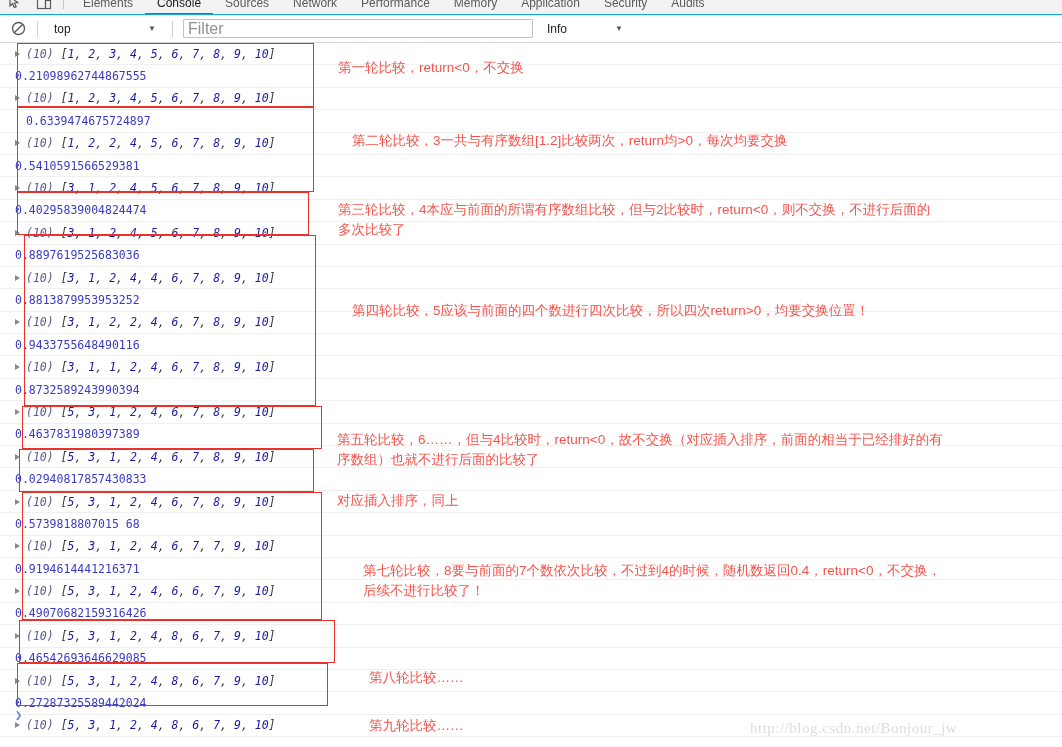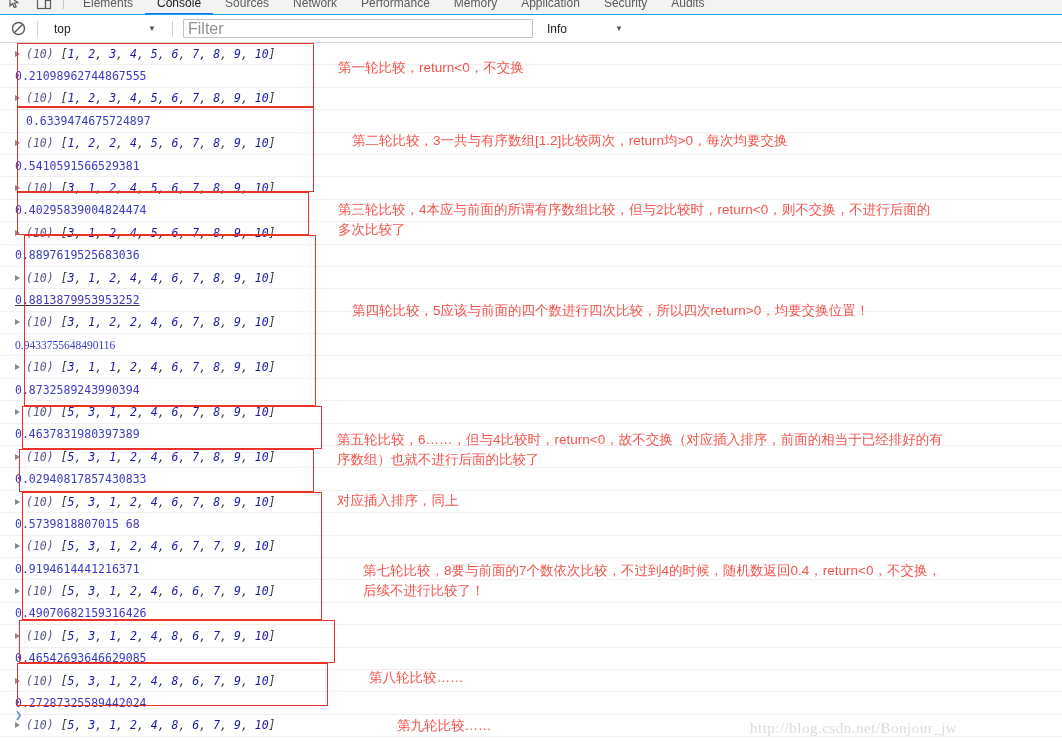--- a/index.html
+++ b/index.html
@@ -196,23 +196,23 @@
       <div class="msg" style="height: 21.4px; padding-left: 15px;"><span class="rnd">0.21098962744867555</span></div>
       <div class="msg" style="height: 21.4px;"><span class="arrow"></span><span class="arr-count">(10) </span><span class="arr-br">[</span><span class="num">1</span><span class="comma">, </span><span class="num">2</span><span class="comma">, </span><span class="num">3</span><span class="comma">, </span><span class="num">4</span><span class="comma">, </span><span class="num">5</span><span class="comma">, </span><span class="num">6</span><span class="comma">, </span><span class="num">7</span><span class="comma">, </span><span class="num">8</span><span class="comma">, </span><span class="num">9</span><span class="comma">, </span><span class="num">10</span><span class="arr-br">]</span></div>
       <div class="msg" style="height: 21.4px; "><span class="rnd">0.6339474675724897</span></div>
       <div class="msg" style="height: 21.4px;"><span class="arrow"></span><span class="arr-count">(10) </span><span class="arr-br">[</span><span class="num">1</span><span class="comma">, </span><span class="num">2</span><span class="comma">, </span><span class="num">2</span><span class="comma">, </span><span class="num">4</span><span class="comma">, </span><span class="num">5</span><span class="comma">, </span><span class="num">6</span><span class="comma">, </span><span class="num">7</span><span class="comma">, </span><span class="num">8</span><span class="comma">, </span><span class="num">9</span><span class="comma">, </span><span class="num">10</span><span class="arr-br">]</span></div>
       <div class="msg" style="height: 21.4px; padding-left: 15px;"><span class="rnd">0.5410591566529381</span></div>
       <div class="msg" style="height: 21.4px;"><span class="arrow"></span><span class="arr-count">(10) </span><span class="arr-br">[</span><span class="num">3</span><span class="comma">, </span><span class="num">1</span><span class="comma">, </span><span class="num">2</span><span class="comma">, </span><span class="num">4</span><span class="comma">, </span><span class="num">5</span><span class="comma">, </span><span class="num">6</span><span class="comma">, </span><span class="num">7</span><span class="comma">, </span><span class="num">8</span><span class="comma">, </span><span class="num">9</span><span class="comma">, </span><span class="num">10</span><span class="arr-br">]</span></div>
       <div class="msg" style="height: 21.4px; padding-left: 15px;"><span class="rnd">0.40295839004824474</span></div>
       <div class="msg" style="height: 21.4px;"><span class="arrow"></span><span class="arr-count">(10) </span><span class="arr-br">[</span><span class="num">3</span><span class="comma">, </span><span class="num">1</span><span class="comma">, </span><span class="num">2</span><span class="comma">, </span><span class="num">4</span><span class="comma">, </span><span class="num">5</span><span class="comma">, </span><span class="num">6</span><span class="comma">, </span><span class="num">7</span><span class="comma">, </span><span class="num">8</span><span class="comma">, </span><span class="num">9</span><span class="comma">, </span><span class="num">10</span><span class="arr-br">]</span></div>
       <div class="msg" style="height: 21.4px; padding-left: 15px;"><span class="rnd">0.8897619525683036</span></div>
       <div class="msg" style="height: 21.4px;"><span class="arrow"></span><span class="arr-count">(10) </span><span class="arr-br">[</span><span class="num">3</span><span class="comma">, </span><span class="num">1</span><span class="comma">, </span><span class="num">2</span><span class="comma">, </span><span class="num">4</span><span class="comma">, </span><span class="num">4</span><span class="comma">, </span><span class="num">6</span><span class="comma">, </span><span class="num">7</span><span class="comma">, </span><span class="num">8</span><span class="comma">, </span><span class="num">9</span><span class="comma">, </span><span class="num">10</span><span class="arr-br">]</span></div>
-      <div class="msg" style="height: 21.4px; padding-left: 15px; text-decoration: underline;"><span class="rnd">0.8813879953953252</span></div>
+      <div class="msg" style="height: 21.4px; padding-left: 15px;"><span class="rnd">0.8813879953953252</span></div>
       <div class="msg" style="height: 21.4px;"><span class="arrow"></span><span class="arr-count">(10) </span><span class="arr-br">[</span><span class="num">3</span><span class="comma">, </span><span class="num">1</span><span class="comma">, </span><span class="num">2</span><span class="comma">, </span><span class="num">2</span><span class="comma">, </span><span class="num">4</span><span class="comma">, </span><span class="num">6</span><span class="comma">, </span><span class="num">7</span><span class="comma">, </span><span class="num">8</span><span class="comma">, </span><span class="num">9</span><span class="comma">, </span><span class="num">10</span><span class="arr-br">]</span></div>
-      <div class="msg" style="height: 21.4px; padding-left: 15px; font-family: Liberation Serif, serif;"><span class="rnd">0.9433755648490116</span></div>
+      <div class="msg" style="height: 21.4px; padding-left: 15px;"><span class="rnd">0.9433755648490116</span></div>
       <div class="msg" style="height: 21.4px;"><span class="arrow"></span><span class="arr-count">(10) </span><span class="arr-br">[</span><span class="num">3</span><span class="comma">, </span><span class="num">1</span><span class="comma">, </span><span class="num">1</span><span class="comma">, </span><span class="num">2</span><span class="comma">, </span><span class="num">4</span><span class="comma">, </span><span class="num">6</span><span class="comma">, </span><span class="num">7</span><span class="comma">, </span><span class="num">8</span><span class="comma">, </span><span class="num">9</span><span class="comma">, </span><span class="num">10</span><span class="arr-br">]</span></div>
       <div class="msg" style="height: 21.4px; padding-left: 15px;"><span class="rnd">0.8732589243990394</span></div>
       <div class="msg" style="height: 21.4px;"><span class="arrow"></span><span class="arr-count">(10) </span><span class="arr-br">[</span><span class="num">5</span><span class="comma">, </span><span class="num">3</span><span class="comma">, </span><span class="num">1</span><span class="comma">, </span><span class="num">2</span><span class="comma">, </span><span class="num">4</span><span class="comma">, </span><span class="num">6</span><span class="comma">, </span><span class="num">7</span><span class="comma">, </span><span class="num">8</span><span class="comma">, </span><span class="num">9</span><span class="comma">, </span><span class="num">10</span><span class="arr-br">]</span></div>
       <div class="msg" style="height: 21.4px; padding-left: 15px;"><span class="rnd">0.4637831980397389</span></div>
       <div class="msg" style="height: 21.4px;"><span class="arrow"></span><span class="arr-count">(10) </span><span class="arr-br">[</span><span class="num">5</span><span class="comma">, </span><span class="num">3</span><span class="comma">, </span><span class="num">1</span><span class="comma">, </span><span class="num">2</span><span class="comma">, </span><span class="num">4</span><span class="comma">, </span><span class="num">6</span><span class="comma">, </span><span class="num">7</span><span class="comma">, </span><span class="num">8</span><span class="comma">, </span><span class="num">9</span><span class="comma">, </span><span class="num">10</span><span class="arr-br">]</span></div>
       <div class="msg" style="height: 21.4px; padding-left: 15px;"><span class="rnd">0.02940817857430833</span></div>
       <div class="msg" style="height: 21.4px;"><span class="arrow"></span><span class="arr-count">(10) </span><span class="arr-br">[</span><span class="num">5</span><span class="comma">, </span><span class="num">3</span><span class="comma">, </span><span class="num">1</span><span class="comma">, </span><span class="num">2</span><span class="comma">, </span><span class="num">4</span><span class="comma">, </span><span class="num">6</span><span class="comma">, </span><span class="num">7</span><span class="comma">, </span><span class="num">8</span><span class="comma">, </span><span class="num">9</span><span class="comma">, </span><span class="num">10</span><span class="arr-br">]</span></div>
       <div class="msg" style="height: 21.4px; padding-left: 15px;"><span class="rnd">0.5739818807015 68</span></div>
       <div class="msg" style="height: 21.4px;"><span class="arrow"></span><span class="arr-count">(10) </span><span class="arr-br">[</span><span class="num">5</span><span class="comma">, </span><span class="num">3</span><span class="comma">, </span><span class="num">1</span><span class="comma">, </span><span class="num">2</span><span class="comma">, </span><span class="num">4</span><span class="comma">, </span><span class="num">6</span><span class="comma">, </span><span class="num">7</span><span class="comma">, </span><span class="num">7</span><span class="comma">, </span><span class="num">9</span><span class="comma">, </span><span class="num">10</span><span class="arr-br">]</span></div>
       <div class="msg" style="height: 21.4px; padding-left: 15px;"><span class="rnd">0.9194614441216371</span></div>
@@ -240,17 +240,17 @@
       <div class="note" style="left: 352px; top: 88px; color: rgb(244, 83, 75);">第二轮比较，3一共与有序数组[1.2]比较两次，return均&gt;0，每次均要交换</div>
       <div class="note" style="left: 338px; top: 157px; color: rgb(244, 83, 75);">第三轮比较，4本应与前面的所谓有序数组比较，但与2比较时，return&lt;0，则不交换，不进行后面的
 多次比较了</div>
       <div class="note" style="left: 352px; top: 258px; color: rgb(244, 83, 75);">第四轮比较，5应该与前面的四个数进行四次比较，所以四次return&gt;0，均要交换位置！</div>
       <div class="note" style="left: 337px; top: 387px; color: rgb(244, 83, 75);">第五轮比较，6……，但与4比较时，return&lt;0，故不交换（对应插入排序，前面的相当于已经排好的有
 序数组）也就不进行后面的比较了</div>
       <div class="note" style="left: 337px; top: 448px; color: rgb(244, 83, 75);">对应插入排序，同上</div>
       <div class="note" style="left: 363px; top: 518px; color: rgb(244, 83, 75);">第七轮比较，8要与前面的7个数依次比较，不过到4的时候，随机数返回0.4，return&lt;0，不交换，
 后续不进行比较了！</div>
       <div class="note" style="left: 369px; top: 625px; color: rgb(244, 83, 75);">第八轮比较……</div>
-      <div class="note" style="left: 369px; top: 673px; color: rgb(244, 83, 75); margin-left: 28px;">第九轮比较……</div>
+      <div class="note" style="left: 369px; top: 673px; color: rgb(244, 83, 75);">第九轮比较……</div>
     </div>
   <div class="watermark" id="watermark" style="left: 750px; top: 677px;">http://blog.csdn.net/Bonjour_jw</div>
   <div class="prompt" id="prompt" style="top: 665.4px;">❯</div>
 </div>
 
 </body></html>

